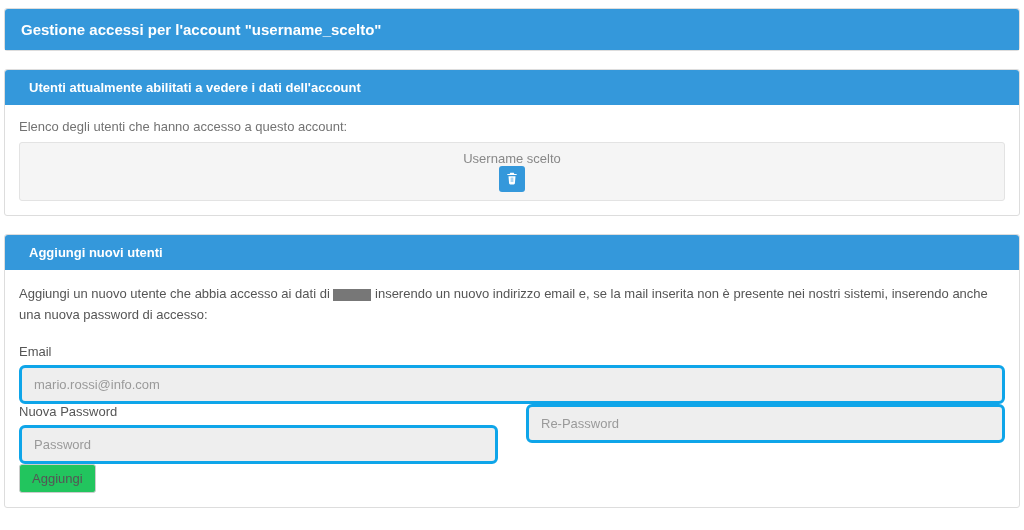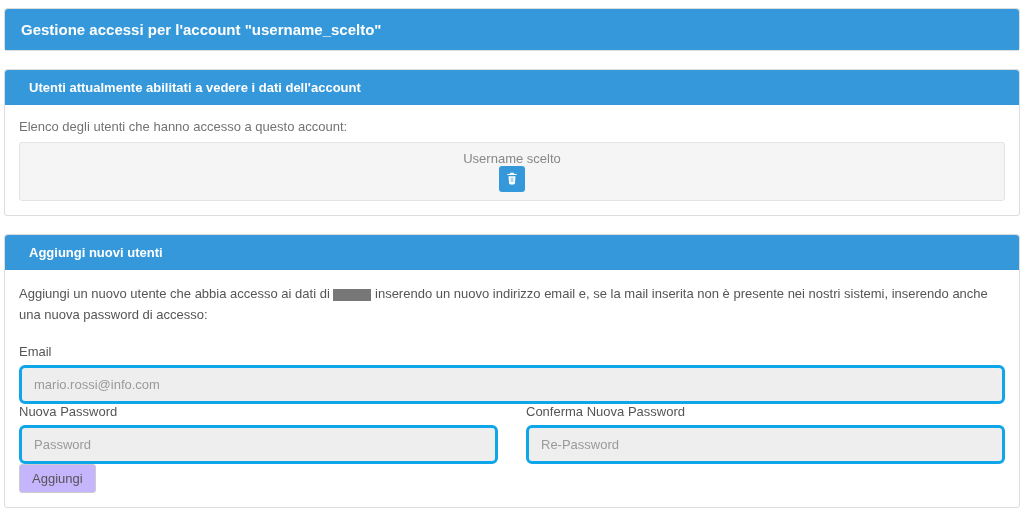--- a/index.html
+++ b/index.html
@@ -94,21 +94,21 @@
     background: #eeeeee;
     border: 3px solid #0ea5e9;
     border-radius: 6px;
     padding: 9px 12px;
     font-size: 13px;
     color: #14532d;
     outline: none;
   }
   input.form-control::placeholder { color: #9a9a9a; }
   .btn-default {
-    background: #c4b5fd;
+    background: #22c55e;
     border: 1px solid #ccc;
     border-radius: 3px;
     padding: 6px 12px;
     font-size: 13px;
     color: #555;
     cursor: pointer;
   }
   .top-panel { margin-bottom: 18px; }
 </style>
 </head>
@@ -152,21 +152,20 @@
 
     <div class="form-row">
       <div class="form-col">
         <div class="form-group">
           <label class="field-label">Nuova Password</label>
           <input class="form-control" type="password" placeholder="Password" style="">
         </div>
       </div>
       <div class="form-col">
         <div class="form-group">
-          <label class="field-label">Conferma Nuova Password</label>
           <input class="form-control" type="password" placeholder="Re-Password" style="">
         </div>
       </div>
     </div>
 
     <button class="btn-default" type="button">Aggiungi</button>
 
   </div>
 </div>
 

